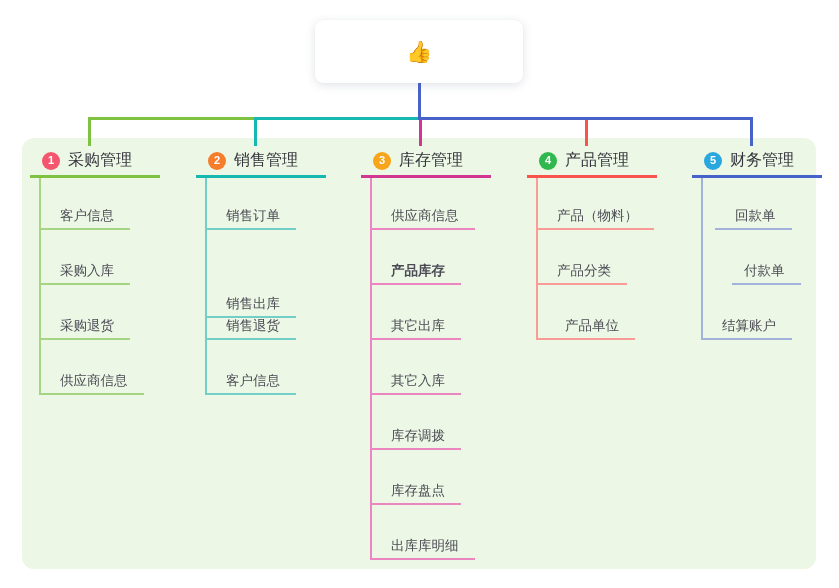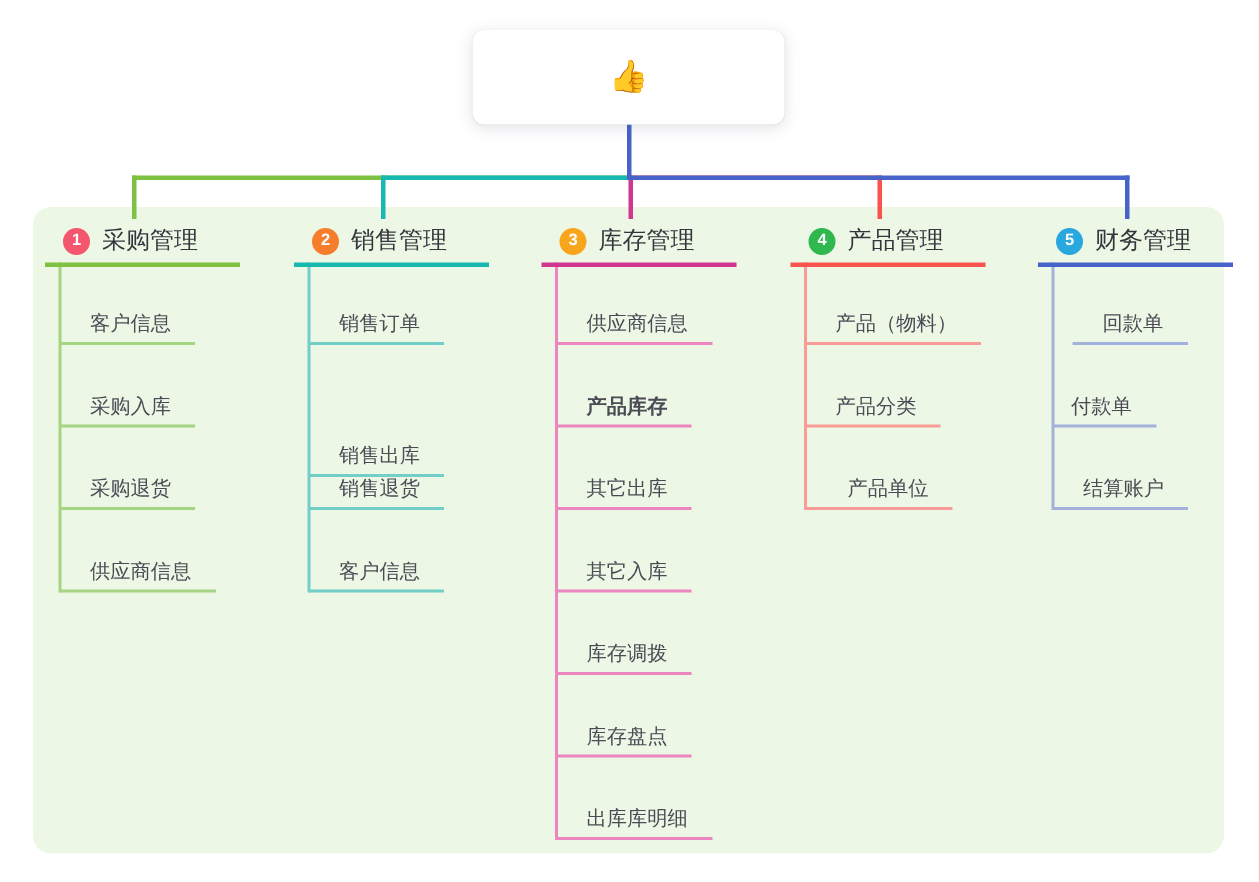--- a/index.html
+++ b/index.html
@@ -99,15 +99,15 @@
     <div class="rail" style="left: 536px; top: 175px; height: 165px; background: rgb(249, 155, 150);"></div>
     <div class="child-node" style="left: 537px; top: 204px; border-bottom: 2px solid rgb(249, 155, 150);"><span>产品（物料）</span></div>
     <div class="child-node" style="left: 537px; top: 259px; border-bottom: 2px solid rgb(249, 155, 150);"><span>产品分类</span></div>
     <div class="child-node" style="left: 537px; top: 314px; border-bottom: 2px solid rgb(249, 155, 150); padding-left: 28px;"><span>产品单位</span></div>
     <div class="branch-header" style="left: 692px; top: 146px; border-bottom: 3px solid rgb(71, 98, 201);">
     <span class="badge" style="background: rgb(41, 167, 223);">5</span>
     <span>财务管理</span>
   </div>
     <div class="rail" style="left: 701px; top: 175px; height: 165px; background: rgb(163, 178, 221);"></div>
     <div class="child-node" style="left: 691px; top: 204px; border-bottom: 2px solid rgb(163, 178, 221); margin-left: 24px;"><span>回款单</span></div>
-    <div class="child-node" style="left: 702px; top: 259px; border-bottom: 2px solid rgb(163, 178, 221); padding-left: 12px;"><span>付款单</span></div>
+    <div class="child-node" style="left: 732px; top: 259px; border-bottom: 2px solid rgb(163, 178, 221); padding-left: 12px;"><span>付款单</span></div>
     <div class="child-node" style="left: 702px; top: 314px; border-bottom: 2px solid rgb(163, 178, 221);"><span>结算账户</span></div>
   </div>
 
 </body></html>

